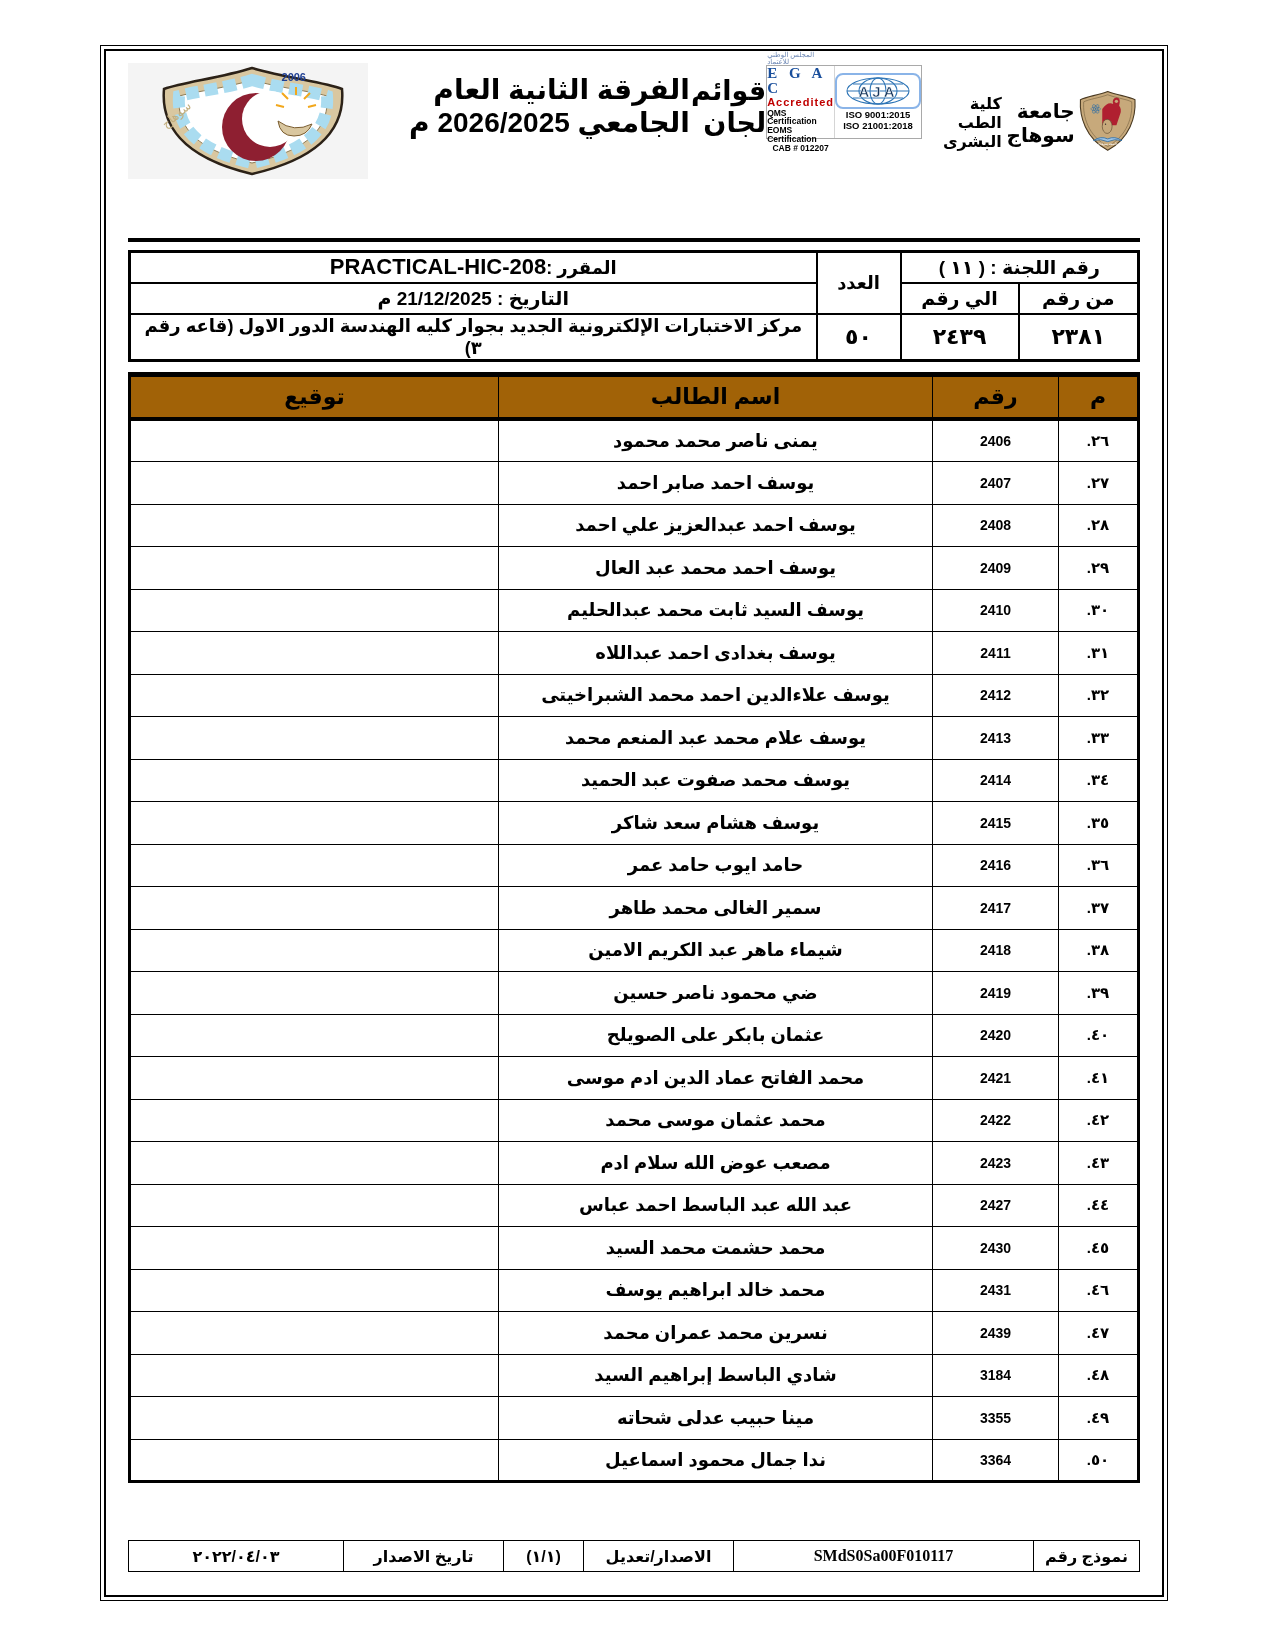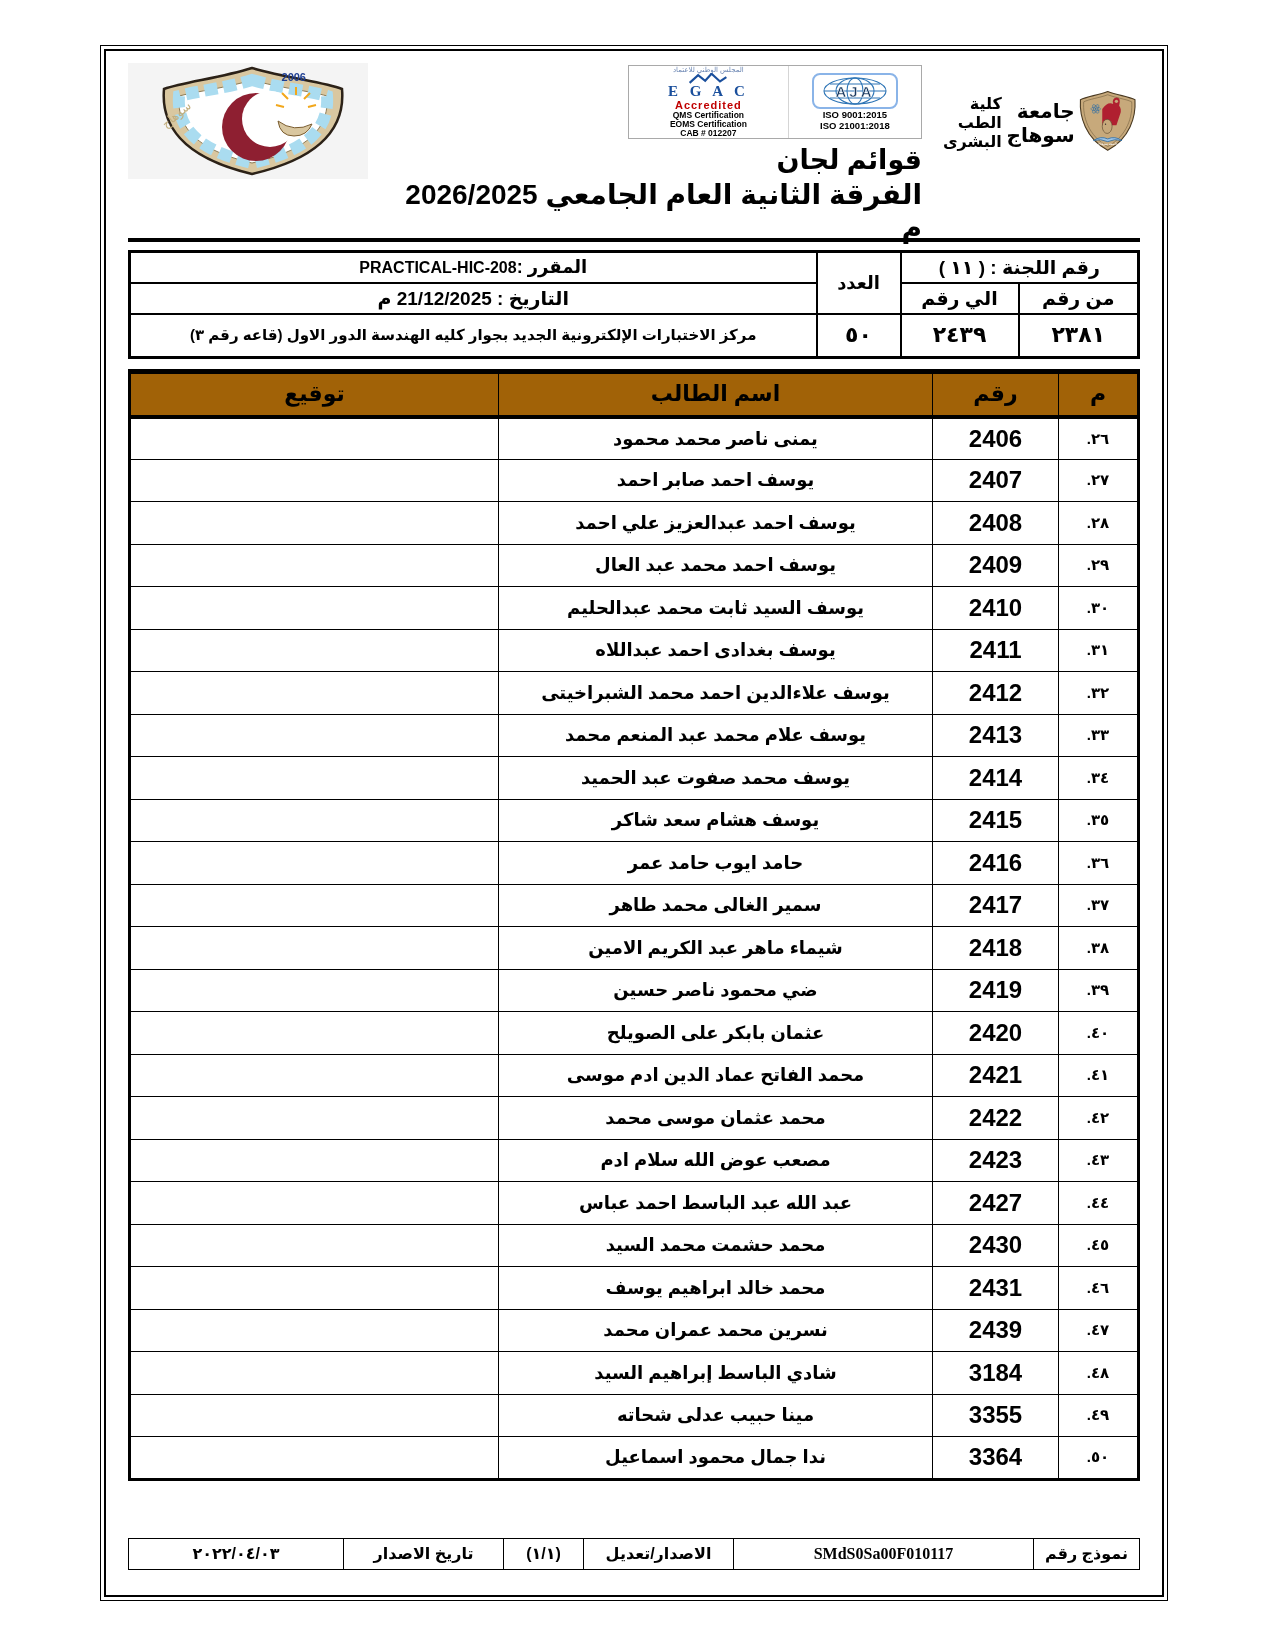--- a/index.html
+++ b/index.html
@@ -12,21 +12,21 @@
     border: 1px solid #000; padding: 3px;
   }
   .frame-inner { width: 100%; height: 100%; border: 2px solid #000; position: relative; }
   .content { position: absolute; inset: 0; padding: 12px 22px 0 22px; direction: rtl; }
 
   
   .header-row { display: flex; justify-content: space-between; align-items: flex-start; height: 172px; }
   .uni-block { width: 218px; display: flex; flex-direction: row; align-items: center; }
   .uni-caption1 { font-size: 20px; font-weight: bold; margin-top: 2px; }
   .uni-caption2 { font-size: 16px; font-weight: bold; }
-  .center-block { width: 560px; display: flex; flex-direction: column; align-items: flex-start; margin-left: 36px; }
+  .center-block { width: 560px; display: flex; flex-direction: row; align-items: flex-end; margin-left: 36px; }
   .fac-block { width: 250px; display: flex; flex-direction: row; align-items: center; }
   .fac-logo-box { width: 240px; height: 116px; background: #f4f4f4; overflow: hidden; }
   .fac-caption { font-size: 20px; font-weight: bold; margin-top: 3px; }
 
   .cert-box { width: 294px; height: 74px; border: 1px solid #a9a9a9; background: #fff;
               display: flex; direction: ltr; margin-top: 2px; }
   .egac-half { flex: 1.2; display: flex; flex-direction: column; align-items: center; justify-content: center; line-height: 1.05; }
   .aja-half  { flex: 1;   display: flex; flex-direction: column; align-items: center; justify-content: center; line-height: 1.1; border-left: 1px solid #d5d5d5; }
   .egac-arc { font-size: 7px; color: #6b86b3; }
   .egac-letters { font-family: "Liberation Serif", serif; font-size: 15px; font-weight: bold; color: #1a4f9c; letter-spacing: 4px; }
@@ -42,36 +42,36 @@
   
   table { border-collapse: collapse; width: 100%; }
   .info-table { margin-top: 8px; border: 3px solid #000; font-weight: bold; }
   .info-table td { border: 2px solid #000; text-align: center; vertical-align: middle; padding: 0 4px; }
   .info-table .r1 td { height: 31px; }
   .info-table .r2 td { height: 31px; }
   .info-table .r3 td { height: 44px; }
   .cell-committee { font-size: 19px; }
   .cell-count-label { font-size: 18px; }
   .cell-course { font-size: 18px; }
-  .cell-course .latin { direction: ltr; unicode-bidi: embed; font-size: 16px; }
+  .cell-course .latin { direction: ltr; unicode-bidi: embed; font-size: 22px; }
   .cell-fromto { font-size: 19px; }
   .cell-date { font-size: 19px; }
   .cell-numval { font-size: 22px; }
-  .cell-location { font-size: 15px; }
+  .cell-location { font-size: 18px; }
 
   
   .main-table { margin-top: 10px; border: 3px solid #000; }
   .main-table thead td {
     background: #a16207; border-left: 1px solid #000; border-right: 1px solid #000;
     border-top: 5px solid #000; border-bottom: 4px solid #000;
     height: 45px; font-size: 22px; font-weight: bold; text-align: center; vertical-align: middle;
   }
   .main-table tbody td { border: 1.5px solid #000; height: 42.5px; text-align: center; vertical-align: middle; }
   .c-serial { font-size: 15px; font-weight: bold; }
-  .c-seat { font-size: 24px; font-weight: bold; }
+  .c-seat { font-size: 14px; font-weight: bold; }
   .c-name { font-size: 18px; font-weight: bold; }
 
   
   .footer-table { margin-top: 57px; font-weight: bold; }
   .footer-table td { border: 1.5px solid #000; height: 31px; font-size: 16px; text-align: center; vertical-align: middle; }
   .f-code { font-family: "Liberation Serif", serif; font-size: 19px; direction: ltr; }
 </style>
 </head>
 <body>
 

